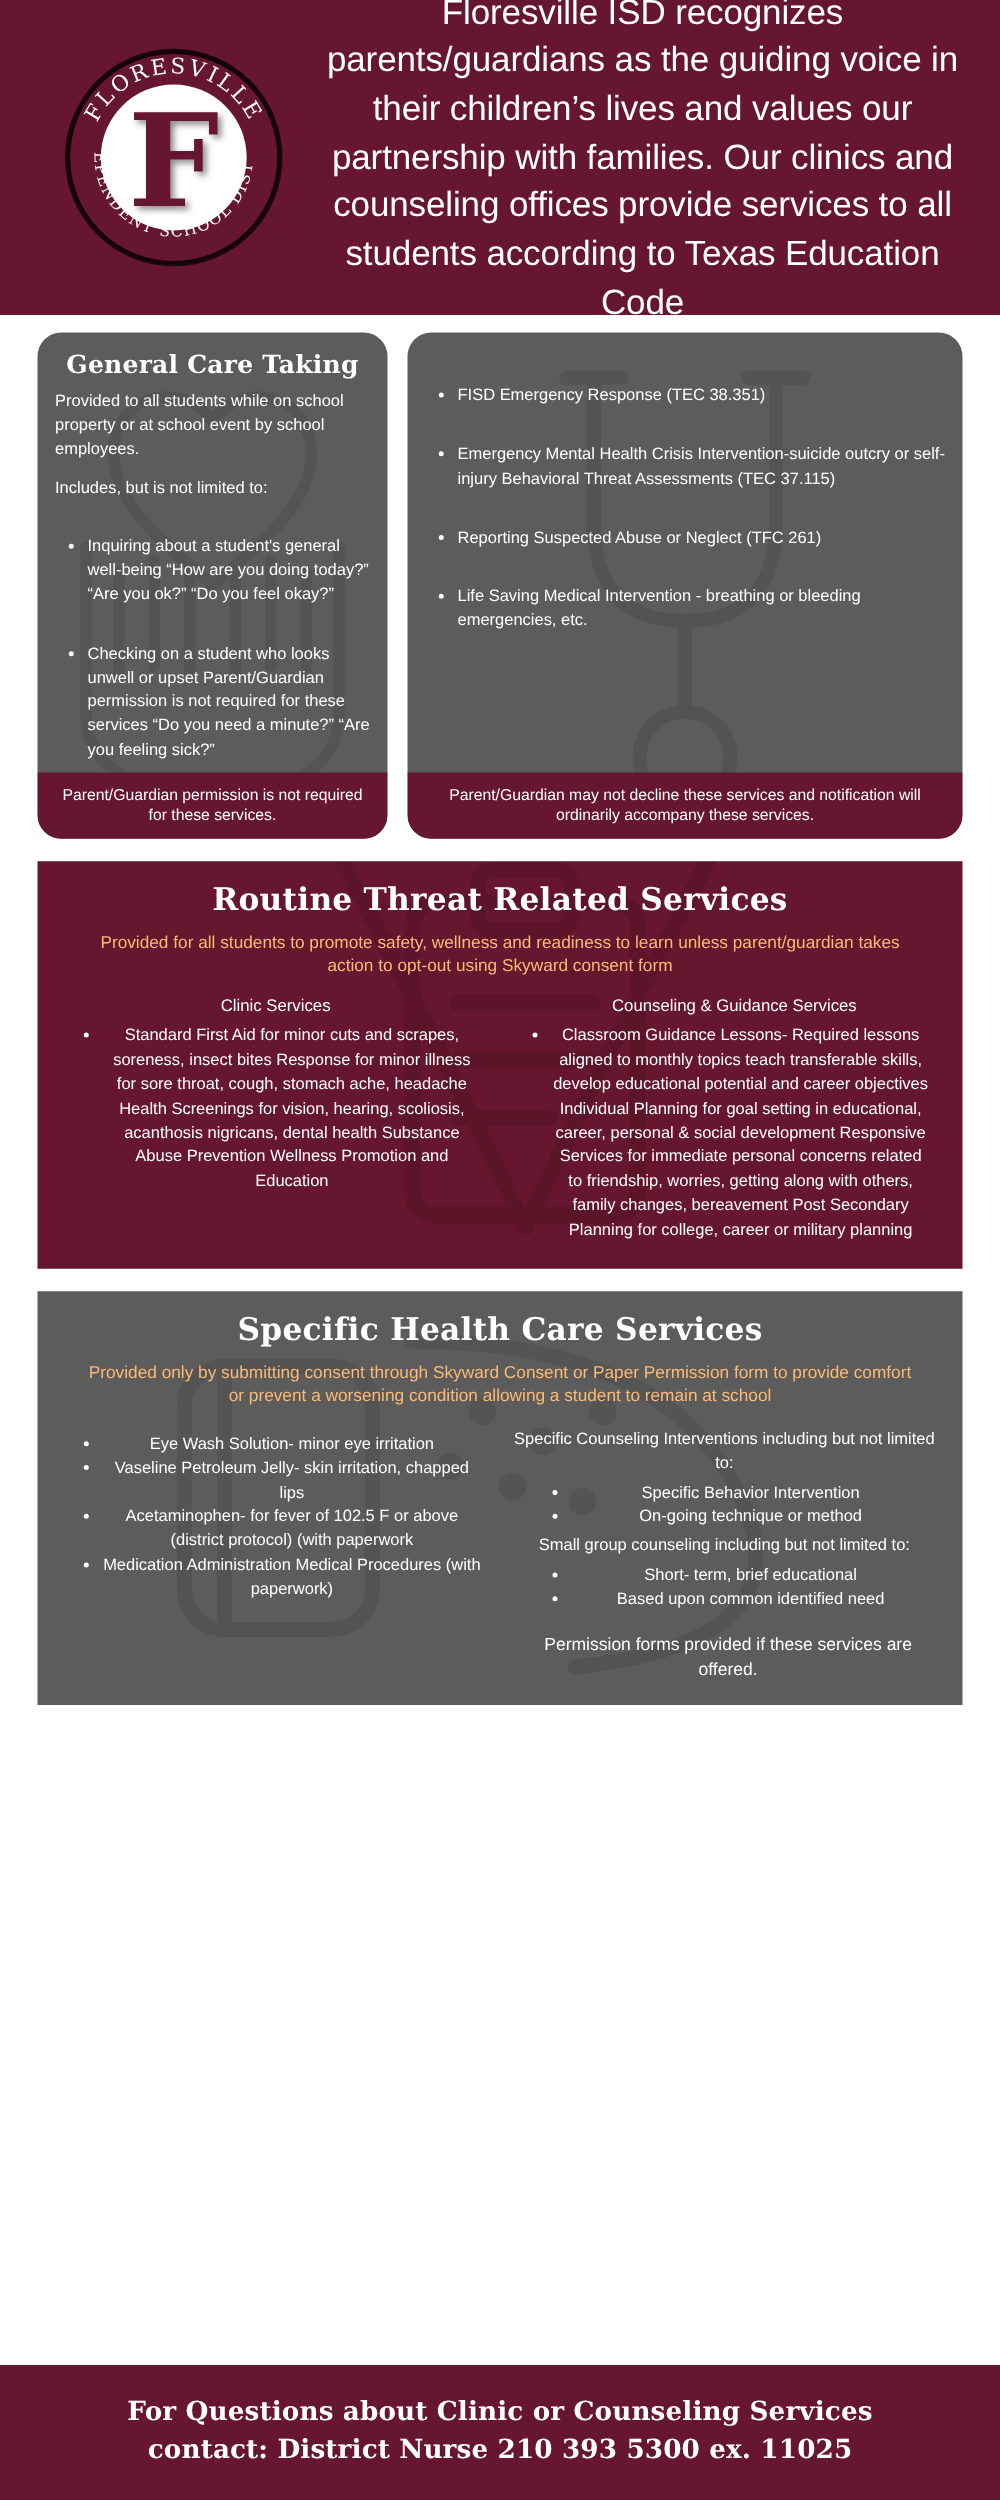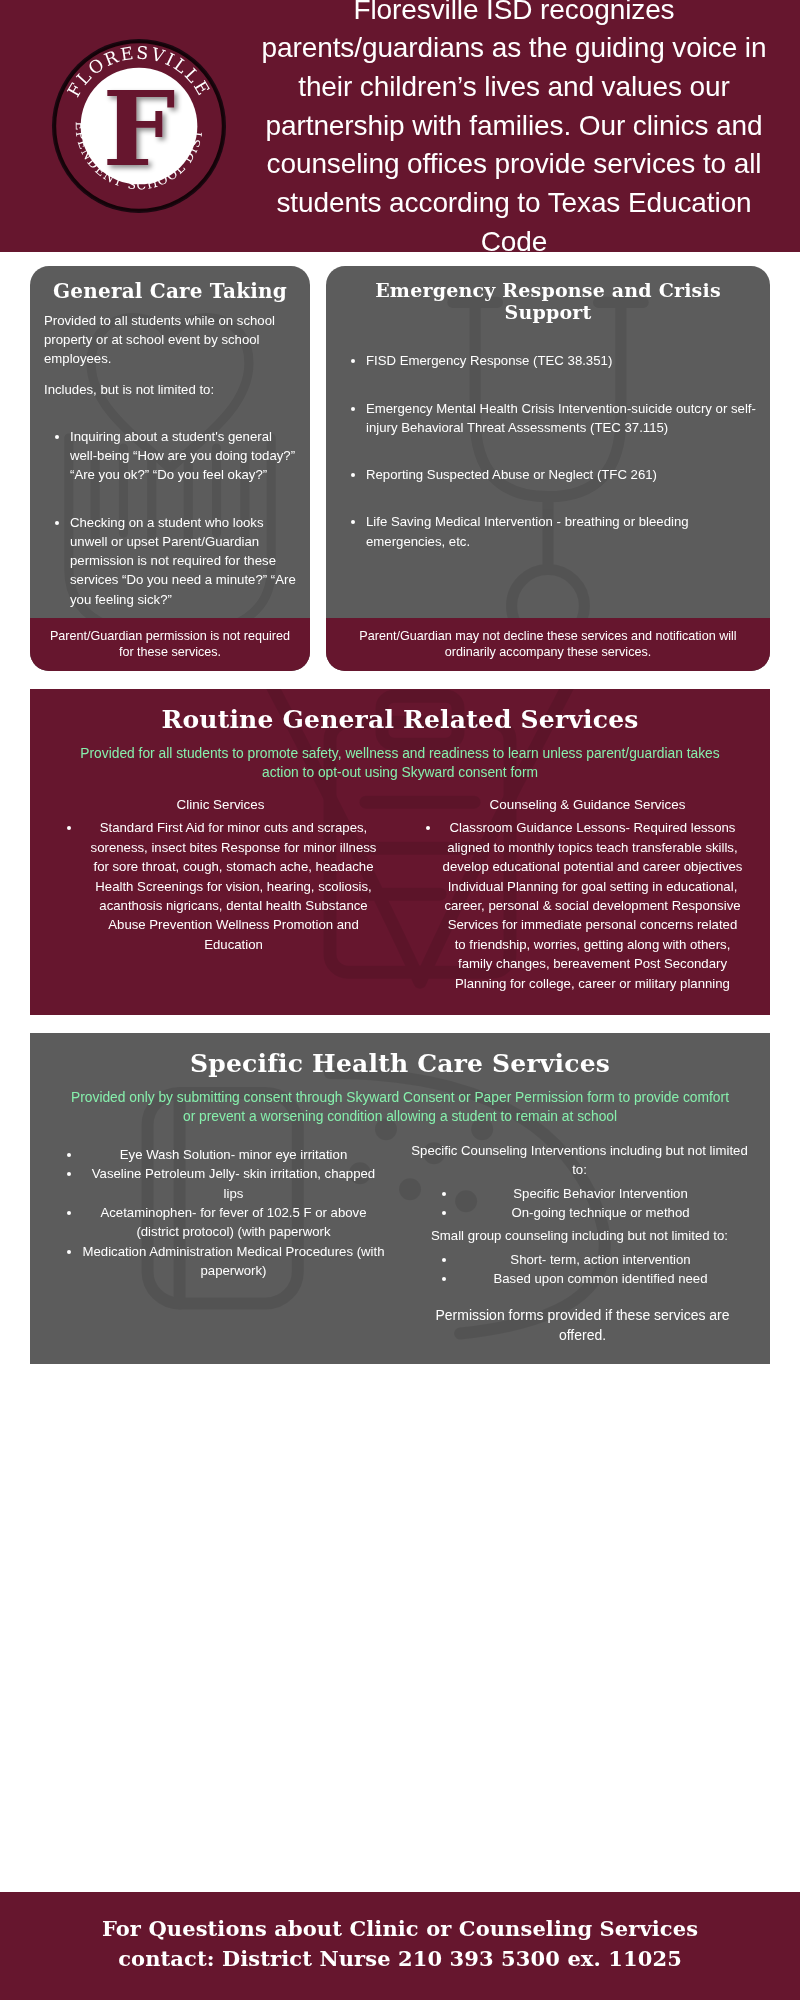--- a/index.html
+++ b/index.html
@@ -148,21 +148,21 @@
   .sec-title {
     color: #ffffff;
     font-family: "DejaVu Serif", "Liberation Serif", serif;
     font-weight: bold;
     font-size: 25px;
     text-align: center;
     margin: 2px 0 10px 0;
     letter-spacing: 0.2px;
   }
   .sec-sub {
-    color: #86efac;
+    color: #fdba74;
     font-size: 13.8px;
     line-height: 1.4;
     text-align: center;
     margin: 0 0 14px 0;
     padding: 0 12px;
   }
   .sec-cols {
     display: flex;
     gap: 22px;
     color: #ffffff;
@@ -295,21 +295,20 @@
             <g fill="none" stroke="#000000" stroke-width="11" stroke-linecap="round">
               <path d="M150 40 L150 150 Q150 228 222 228 Q294 228 294 150 L294 40"></path>
               <path d="M222 228 L222 300"></path>
               <circle cx="222" cy="336" r="36"></circle>
               <path d="M128 36 L172 36"></path>
               <path d="M272 36 L316 36"></path>
             </g>
           </svg>
         </div>
         <div class="card-inner">
-          <div class="card-title small">Emergency Response and Crisis Support</div>
           <div class="card-body">
             <ul>
               <li>FISD Emergency Response (TEC 38.351)</li>
               <li>Emergency Mental Health Crisis Intervention-suicide outcry or self-injury Behavioral Threat Assessments (TEC 37.115)</li>
               <li>Reporting Suspected Abuse or Neglect (TFC 261)</li>
               <li>Life Saving Medical Intervention - breathing or bleeding emergencies, etc.</li>
             </ul>
           </div>
         </div>
         <div class="card-footer">Parent/Guardian may not decline these services and notification will ordinarily accompany these services.</div>
@@ -323,21 +322,21 @@
             <rect x="300" y="70" width="180" height="250" rx="18"></rect>
             <rect x="352" y="44" width="76" height="48" rx="12"></rect>
             <path d="M240 30 Q330 200 390 330 Q450 200 540 30"></path>
             <path d="M336 150 L444 150"></path>
             <path d="M336 196 L444 196"></path>
             <path d="M336 242 L410 242"></path>
           </g>
         </svg>
       </div>
       <div class="sec-inner">
-        <div class="sec-title">Routine General Related Services</div>
+        <div class="sec-title">Routine Threat Related Services</div>
         <p class="sec-sub">Provided for all students to promote safety, wellness and readiness to learn unless parent/guardian takes action to opt-out using Skyward consent form</p>
         <div class="sec-cols">
           <div class="sec-col">
             <p class="col-head">Clinic Services</p>
             <ul>
               <li>Standard First Aid for minor cuts and scrapes, soreness, insect bites Response for minor illness for sore throat, cough, stomach ache, headache Health Screenings for vision, hearing, scoliosis, acanthosis nigricans, dental health Substance Abuse Prevention Wellness Promotion and Education</li>
             </ul>
           </div>
           <div class="sec-col">
             <p class="col-head indent">Counseling &amp; Guidance Services</p>
@@ -380,21 +379,21 @@
             </ul>
           </div>
           <div class="sec-col">
             <p class="plain">Specific Counseling Interventions including but not limited to:</p>
             <ul class="nested">
               <li>Specific Behavior Intervention</li>
               <li>On-going technique or method</li>
             </ul>
             <p class="plain">Small group counseling including but not limited to:</p>
             <ul class="nested">
-              <li>Short- term, action intervention</li>
+              <li>Short- term, brief educational</li>
               <li>Based upon common identified need</li>
             </ul>
             <p class="note">Permission forms provided if these services are offered.</p>
           </div>
         </div>
       </div>
     </div>
 
   </div>
 

